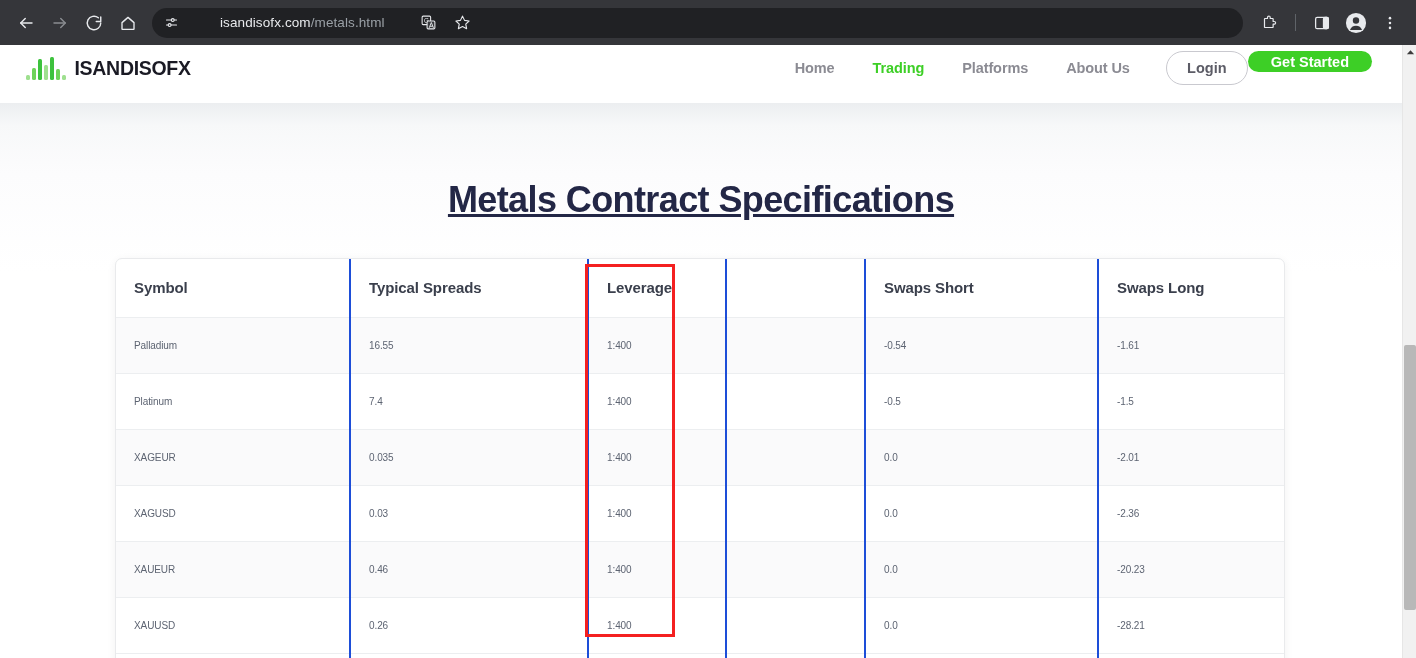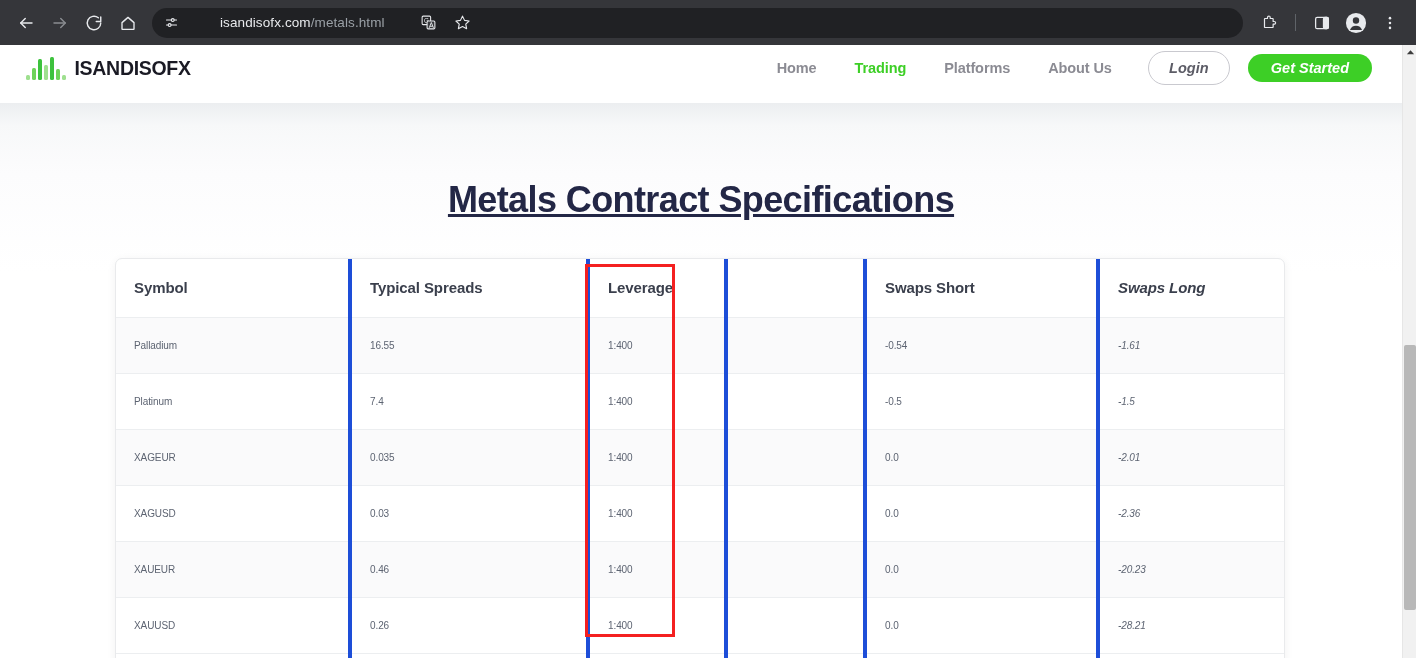--- a/index.html
+++ b/index.html
@@ -90,30 +90,30 @@
   }
   .nav-links {
     display: flex; align-items: center; gap: 38px;
     margin-left: auto;
   }
   .nav-link {
     font-size: 14.5px; font-weight: 700; color: #8b8b93;
     letter-spacing: -0.1px; white-space: nowrap;
   }
   .nav-link.active { color: #3dcf26; }
-  .header-actions { display: flex; align-items: center; gap: 18px; margin-left: 36px; font-style: italic; }
+  .header-actions { display: flex; margin-left: 36px; }
   .btn-login {
     width: 82px; height: 34px;
     border: 1.3px solid #c9c9cf; border-radius: 20px;
     display: flex; align-items: center; justify-content: center;
     font-size: 14.5px; font-weight: 700; color: #5c5c66;
     background: #fff;
   }
   .btn-getstarted {
-    height: 28px; padding: 0 23px;
+    height: 21px; padding: 0 23px;
     background: #3dcf26; border-radius: 20px;
     display: flex; align-items: center; justify-content: center;
     font-size: 14.5px; font-weight: 700; color: #ffffff;
     white-space: nowrap;
   }
 
   
   .content {
     position: absolute; top: 58px; left: 0;
     width: 1402px; height: 555px;
@@ -135,29 +135,29 @@
     width: 1170px;
     background: #ffffff;
     border: 1px solid #e9eaec;
     border-radius: 7px;
     box-shadow: 0 2px 10px rgba(0,0,0,0.055);
     overflow: hidden;
   }
   table { width: 100%; border-collapse: collapse; table-layout: fixed; }
   th, td {
     text-align: left;
-    border-right: 4px solid #1d4ed8;
+    border-right: 2px solid #1d4ed8;
     border-bottom: 1px solid #eceef0;
     padding: 0 0 0 18px;
     height: 56px;
     vertical-align: middle;
     white-space: nowrap;
     overflow: hidden;
   }
-  th:last-child, td:last-child { border-right: none; font-style: italic; }
+  th:last-child, td:last-child { border-right: none; }
   thead th {
     font-size: 15px; font-weight: 600; color: #3a3f4c;
     height: 58px; letter-spacing: -0.1px;
   }
   tbody td {
     font-size: 10px; font-weight: 400; color: #5d6472;
     letter-spacing: -0.1px;
   }
   tbody tr.alt td { background: #fafafb; }
   tbody tr:last-child td { border-bottom: 1px solid #eceef0; }

